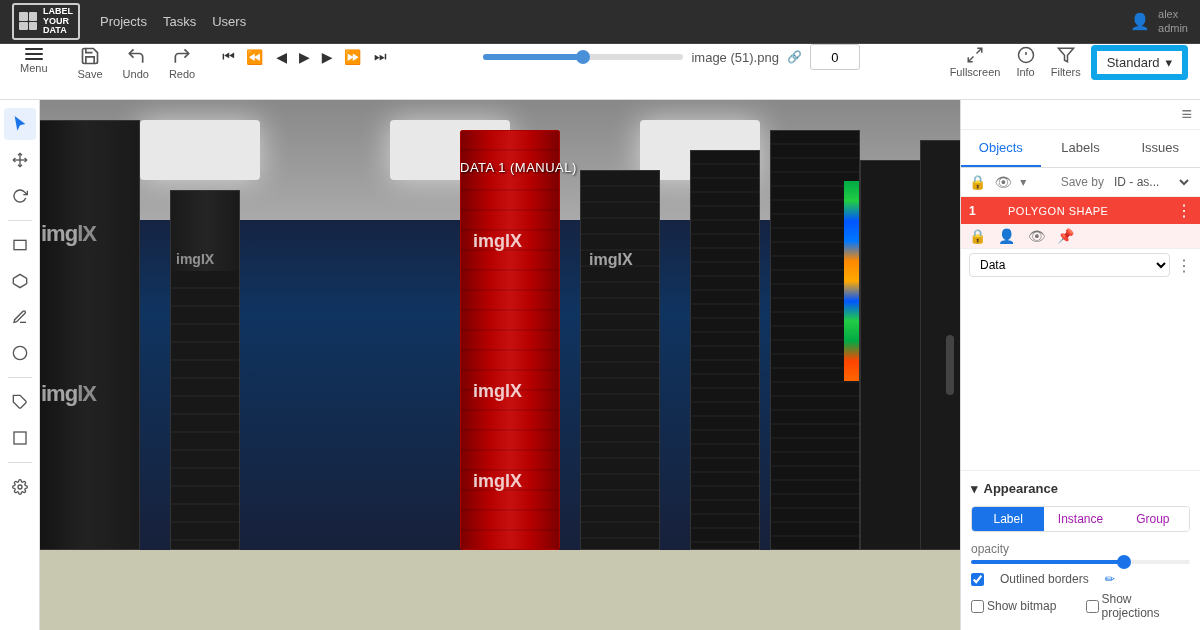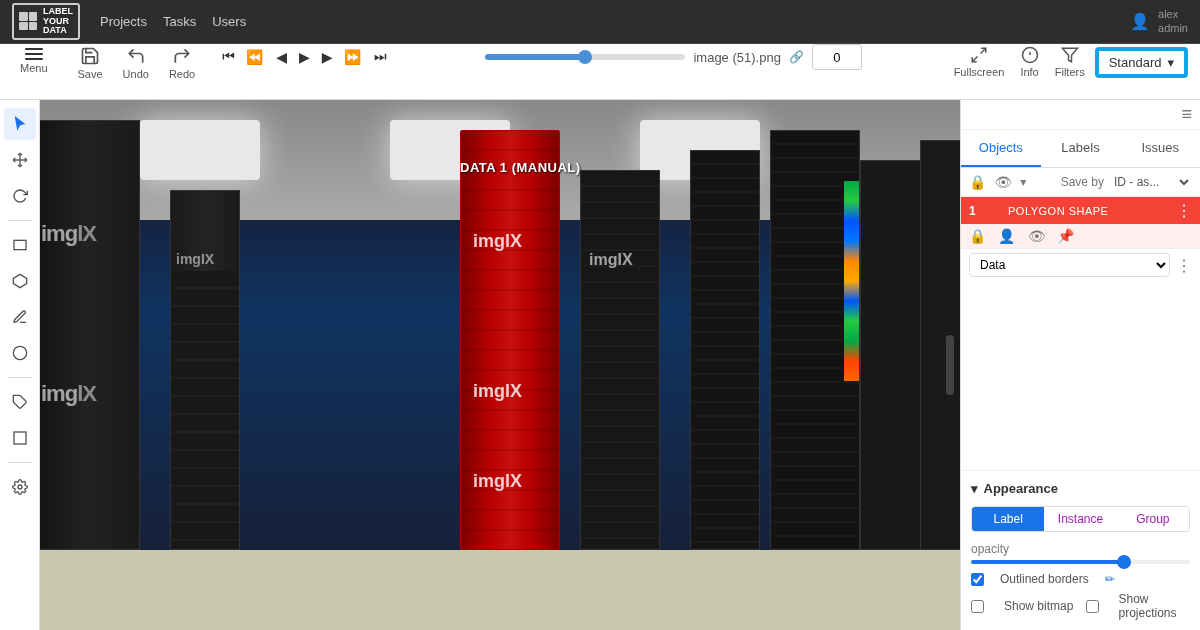--- a/index.html
+++ b/index.html
@@ -67,21 +67,21 @@
     .progress-bar-container { width: 200px; height: 6px; background: #ddd; border-radius: 3px; position: relative; }
     .progress-fill { width: 50%; height: 100%; background: #4a90d9; border-radius: 3px; }
     .progress-thumb { position: absolute; top: -4px; left: 50%; width: 14px; height: 14px; background: #4a90d9; border-radius: 50%; transform: translateX(-50%); }
     .filename-text { font-size: 13px; color: #555; }
     .link-icon { color: #999; font-size: 12px; cursor: pointer; }
     .frame-input { width: 50px; height: 26px; border: 1px solid #ccc; border-radius: 3px; text-align: center; font-size: 13px; padding: 2px; }
 
     .toolbar-right { display: flex; align-items: center; gap: 4px; margin-left: auto; }
     .dropdown-btn {
       display: flex; align-items: center; gap: 6px;
-      border: 4px solid #0ea5e9; border-radius: 4px;
+      border: 6px solid #0ea5e9; border-radius: 4px;
       padding: 4px 10px; background: white; cursor: pointer;
       font-size: 13px; color: #333;
     }
 
     
     .main-area {
       display: flex;
       flex: 1;
       overflow: hidden;
     }
@@ -176,21 +176,21 @@
       position: absolute;
       top: 0; left: 0; right: 0; bottom: 0;
       pointer-events: none;
     }
     .annotation-label {
       position: absolute;
       top: 60px;
       left: 420px;
       color: white;
       font-size: 13px;
-      font-weight: 700;
+      font-weight: 400;
       text-shadow: 1px 1px 2px rgba(0,0,0,0.8);
       letter-spacing: 0.5px;
     }
 
     
     .scroll-indicator {
       position: absolute;
       right: 6px;
       top: 50%;
       transform: translateY(-50%);
@@ -358,21 +358,21 @@
       display: flex; align-items: center; gap: 16px;
       font-size: 12px; color: #555; margin-bottom: 6px;
     }
     .checkbox-row input[type="checkbox"] { accent-color: #1a73e8; }
     .edit-icon { font-size: 12px; color: #1a73e8; cursor: pointer; }
 
     .bottom-checks {
       display: flex; gap: 10px;
     }
     .check-item {
-      flex: 1; display: flex; align-items: center; gap: 20px;
+      flex: 1; display: flex; align-items: center; gap: 3px;
       font-size: 12px; color: #555;
     }
   </style>
 </head>
 <body>
 
 <div class="top-nav">
   <div class="logo-box">
     <div class="logo-grid">
       <span></span>

